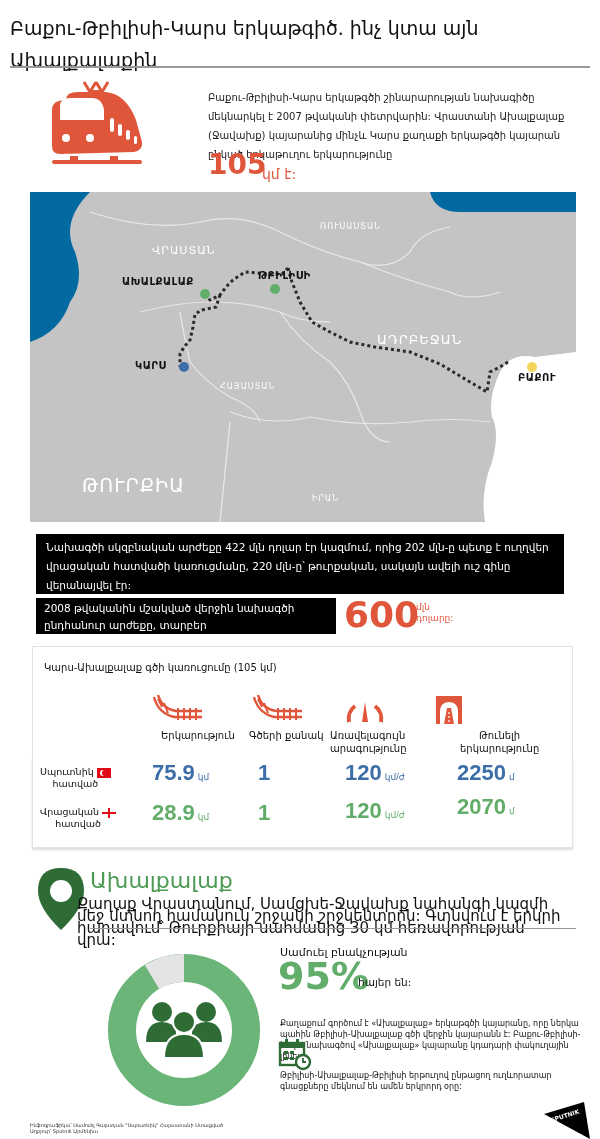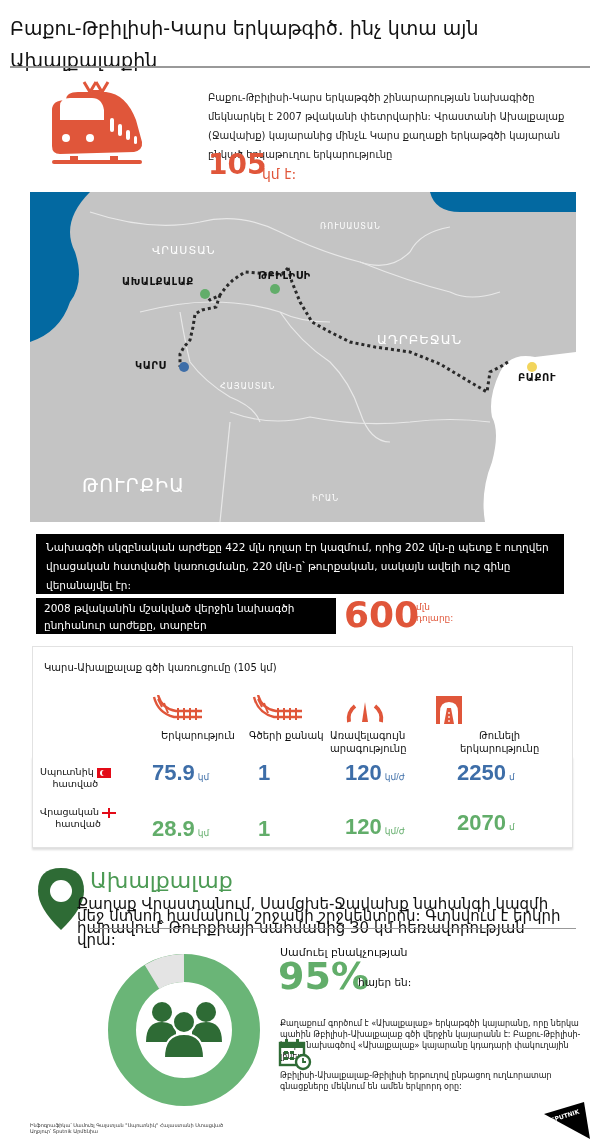--- a/index.html
+++ b/index.html
@@ -19,21 +19,21 @@
   #big600 { left: 344px; top: 594px; font-size: 36px; font-weight: bold; color: #e0563a; }
   #unit600 { left: 416px; top: 602px; font-size: 9px; color: #e0563a; line-height: 11px; }
   #table-card { left: 32px; top: 646px; width: 541px; height: 111px; border: 1px solid #e2e2e2; border-bottom: none; }
   #table-card2 { left: 32px; top: 756px; width: 541px; height: 92px; border: 1px solid #e2e2e2; border-top: none; box-shadow: 0 2px 2px #ddd; }
   #table-title { left: 44px; top: 662px; font-size: 10px; color: #111; }
   .col-head { position: absolute; font-size: 10px; line-height: 13px; color: #111; }
   .row-label { position: absolute; font-size: 9.5px; line-height: 11px; text-align: center; color: #111; }
   .val { position: absolute; font-size: 22px; font-weight: bold; font-family: "Liberation Sans", sans-serif; }
   .val small { font-size: 9px; font-weight: normal; margin-left: 3px; }
   .blue { color: #3e6ea8; }
-  .green { color: #62ad6a; margin-top: 16px; }
+  .green { color: #62ad6a; }
   #pin { left: 36px; top: 866px; width: 50px; height: 66px; }
   #akh-title { left: 90px; top: 868px; font-size: 22px; color: #4c9a54; }
   #akh-desc { left: 77px; top: 898px; width: 490px; font-size: 15px; line-height: 12px; color: #111; }
   #akh-rule { left: 90px; top: 928px; width: 486px; height: 1px; background: #999; }
   #donut { left: 104px; top: 950px; width: 160px; height: 160px; }
   #pop-label { left: 280px; top: 946px; font-size: 11px; color: #111; }
   #pop-num { left: 278px; top: 954px; font-size: 38px; font-weight: bold; color: #62ad6a; }
   #pop-unit { left: 358px; top: 976px; font-size: 10.5px; color: #111; }
   #station-text { left: 280px; top: 1018px; width: 305px; font-size: 8px; line-height: 11px; color: #111; }
   #cal { left: 278px; top: 1037px; width: 34px; height: 34px; }

